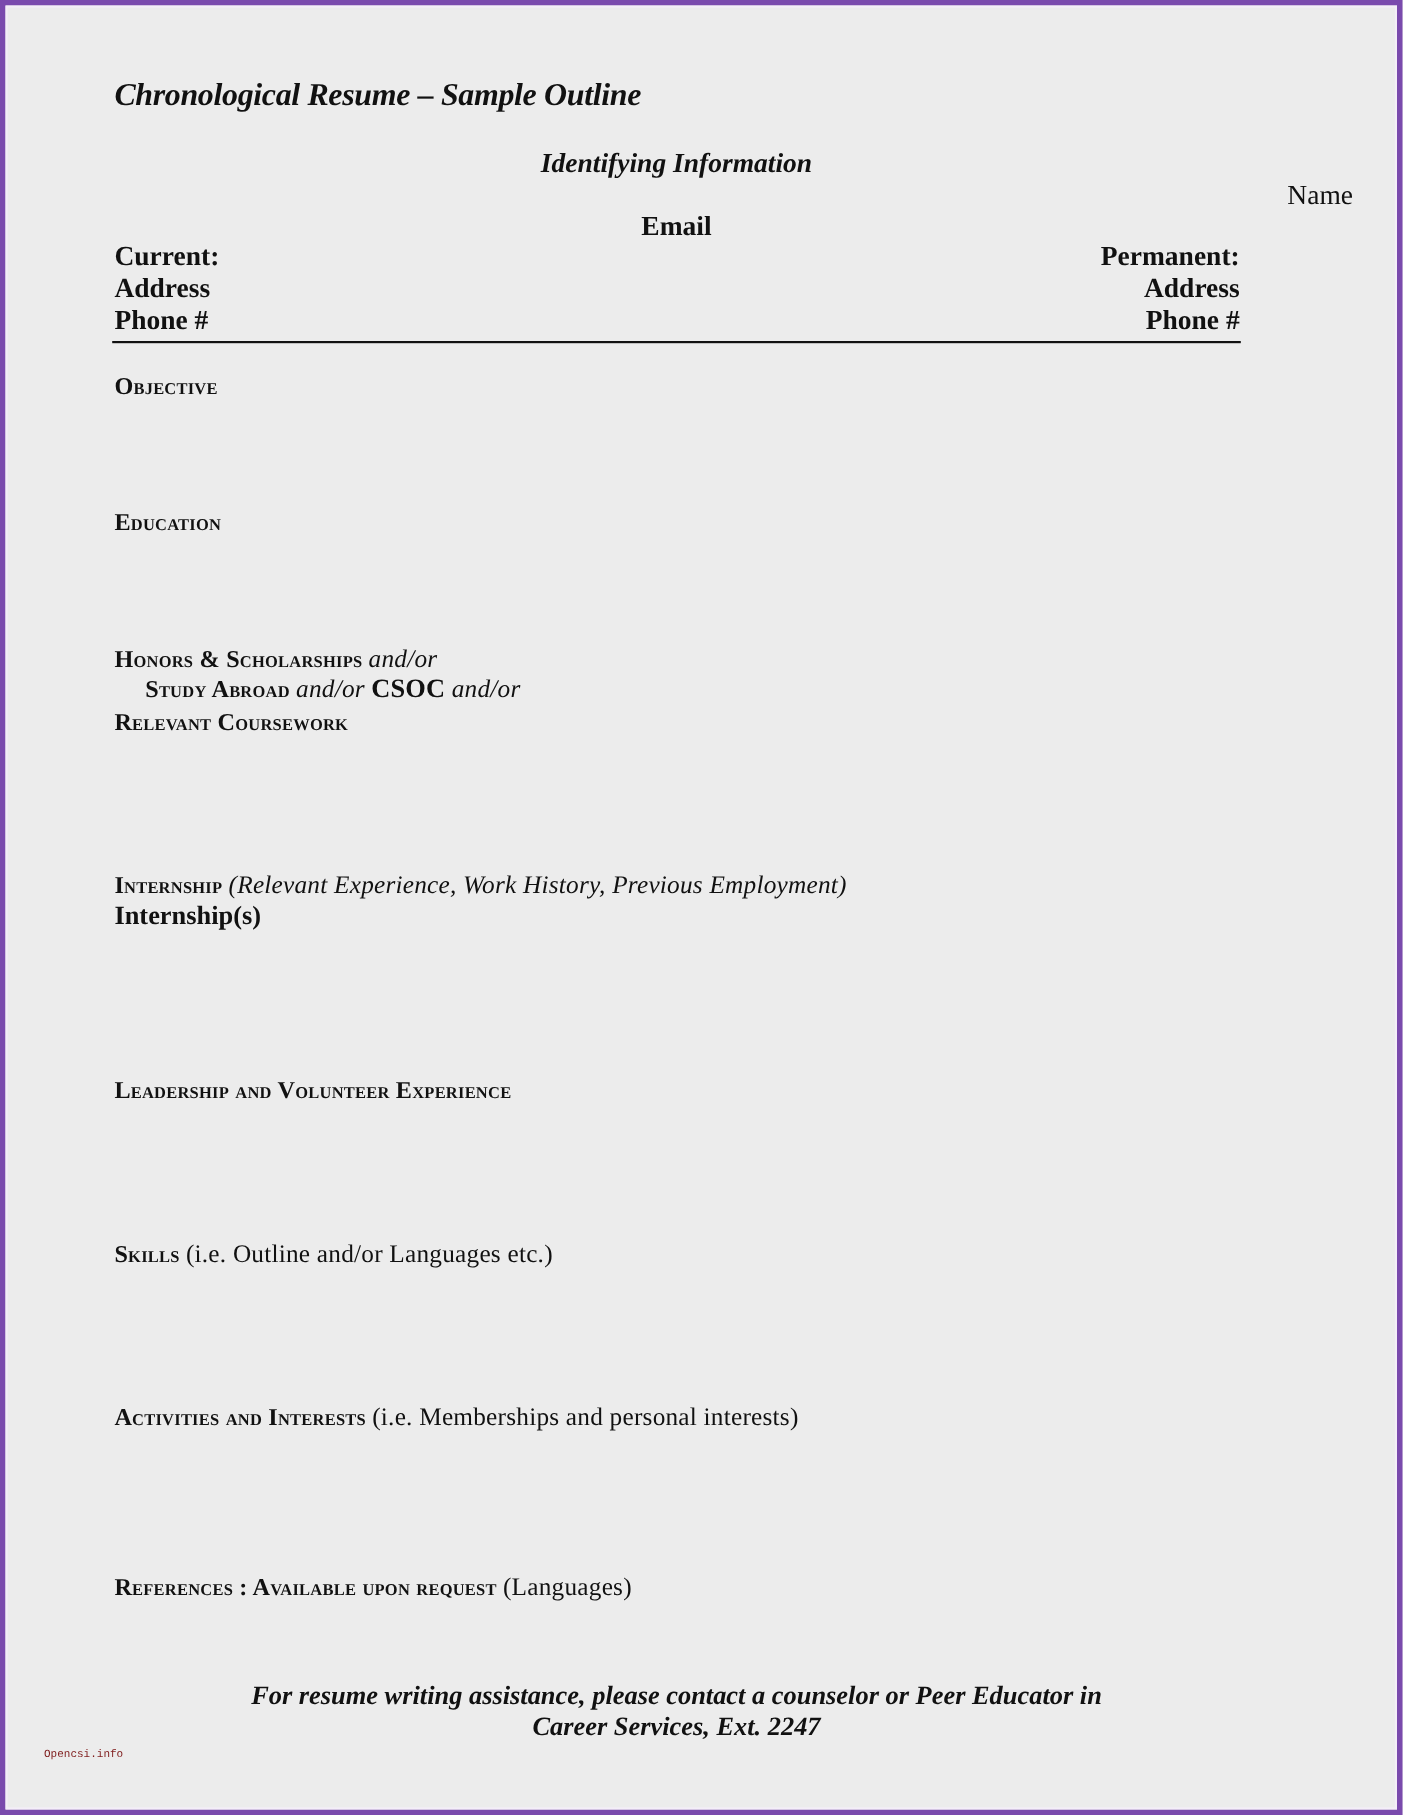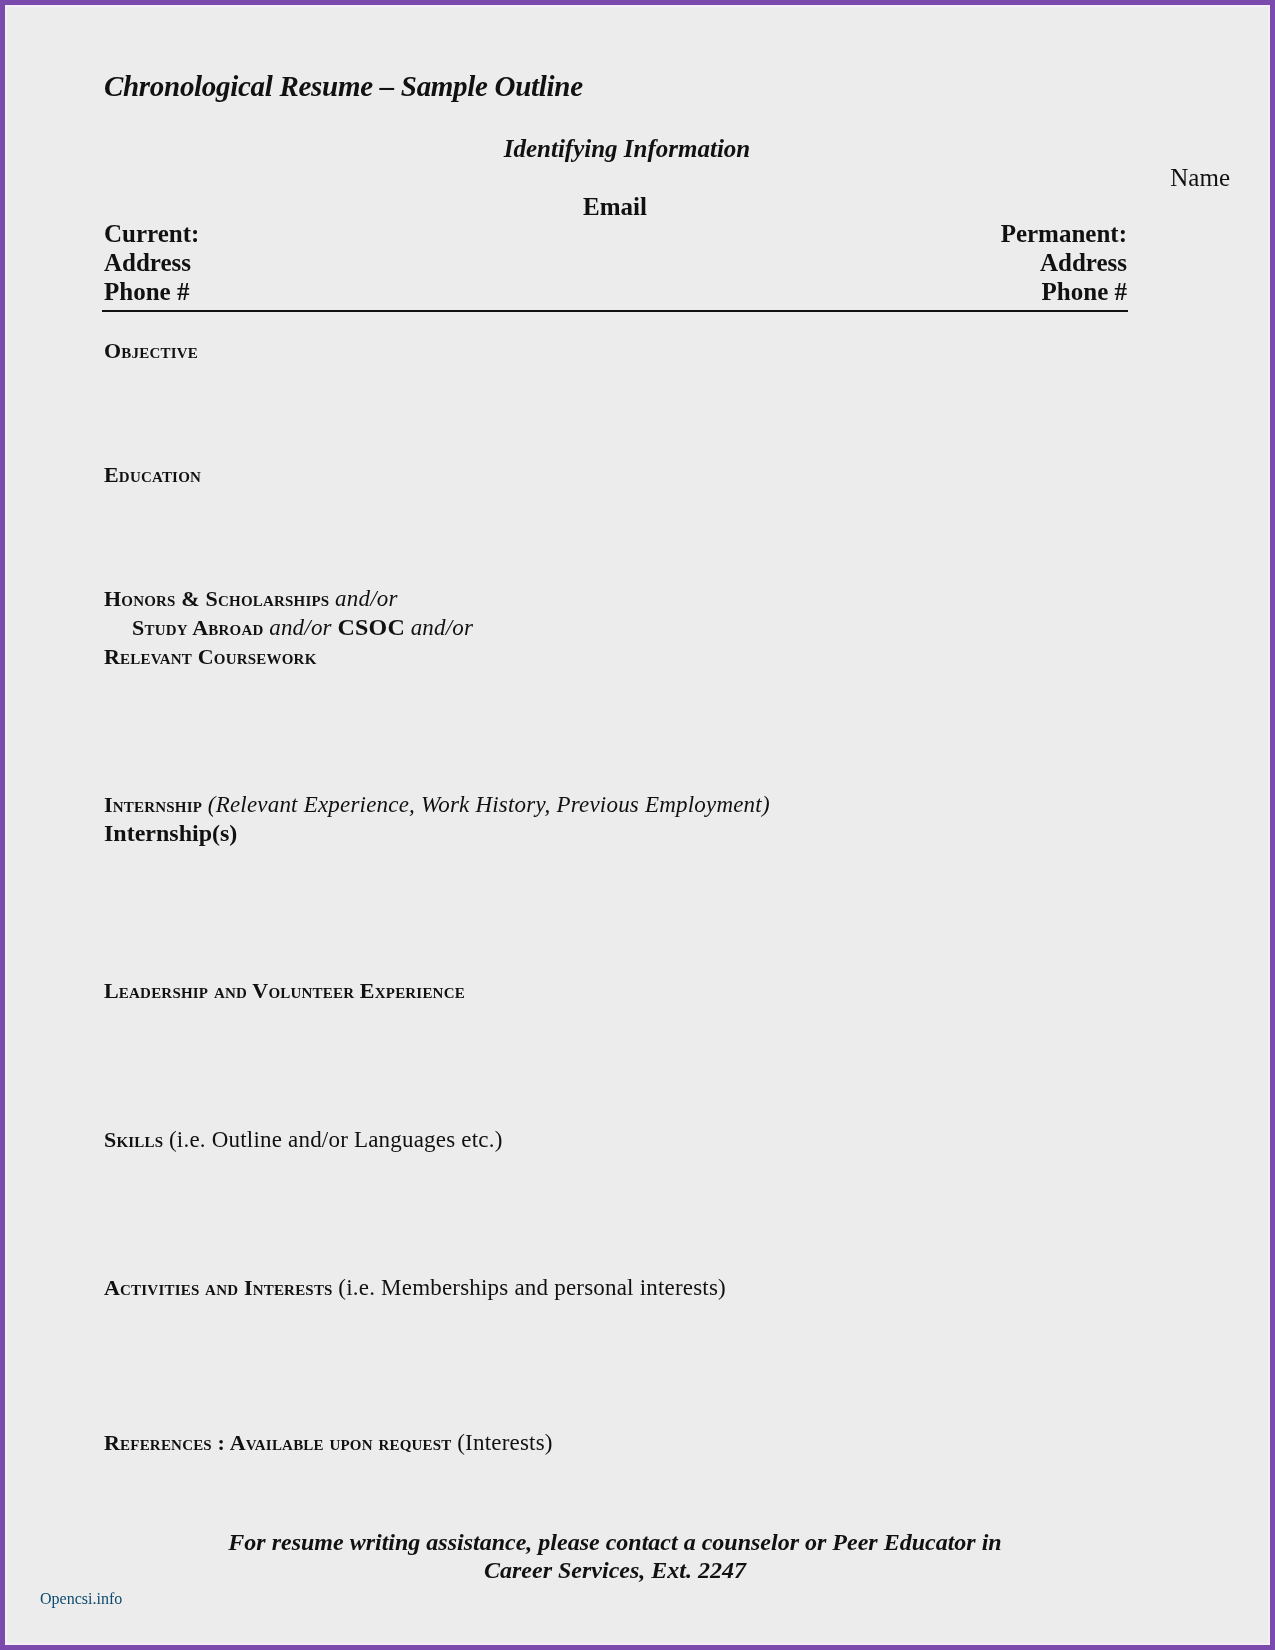--- a/index.html
+++ b/index.html
@@ -25,21 +25,21 @@
   }
   .abs { position: absolute; white-space: nowrap; }
   .title {
     left: 104px; top: 70px;
     font-size: 29px; font-style: italic; font-weight: bold;
     letter-spacing: -0.3px;
   }
   .center-col {
     left: 0; width: 1230px; text-align: center;
   }
-  .ident { top: 135px; font-size: 25px; font-style: italic; font-weight: bold; margin-left: 12px; }
+  .ident { top: 135px; font-size: 25px; font-style: italic; font-weight: bold; }
   .name  { top: 164px; font-size: 25px; font-weight: normal; text-align: right; }
   .email { top: 193px; font-size: 25px; font-weight: bold; }
   .contact-left { left: 104px; font-size: 25px; font-weight: bold; }
   .contact-right { right: 148px; text-align: right; font-size: 25px; font-weight: bold; }
   .r1 { top: 220px; } .r2 { top: 249px; } .r3 { top: 278px; }
   .rule {
     position: absolute; left: 102px; top: 310px;
     width: 1026px; height: 2px; background: #111;
   }
   .heading {
@@ -49,22 +49,22 @@
   .heading .plain { font-weight: normal; font-variant: normal; font-size: 23px; }
   .heading .it { font-style: italic; font-weight: normal; font-variant: normal; font-size: 23px; }
   .heading .bold-up { font-variant: normal; font-size: 24px; }
   .sub { left: 104px; font-size: 24px; font-weight: bold; }
   .footer {
     left: 0; width: 1230px; text-align: center;
     font-size: 24px; font-style: italic; font-weight: bold; margin-top: 16px;
   }
   .watermark {
     left: 40px; top: 1590px;
-    font-family: Liberation Serif, serif;
-    font-size: 16px; color: #0c4a6e;
+    font-family: Liberation Mono, monospace;
+    font-size: 10px; color: #7f1d1d;
   }
 </style>
 </head>
 <body>
 
 <div class="frame"></div>
 <div class="inner-frame"></div>
 
 <div class="abs title">Chronological Resume – Sample Outline</div>
 
@@ -112,19 +112,19 @@
 </div>
 
 <div class="abs heading" style="top:1275px;">
   <span>Activities and Interests</span>
   <span class="plain">(i.e. Memberships and personal interests)</span>
 </div>
 
 <div class="abs heading" style="top:1430px;">
   <span>References :</span>
   <span>Available upon request</span>
-  <span class="plain">(Interests)</span>
+  <span class="plain">(Languages)</span>
 </div>
 
 <div class="abs footer" style="top:1513px;">For resume writing assistance, please contact a counselor or Peer Educator in</div>
 <div class="abs footer" style="top:1541px;">Career Services, Ext. 2247</div>
 
 <div class="abs watermark">Opencsi.info</div>
 
 </body></html>

